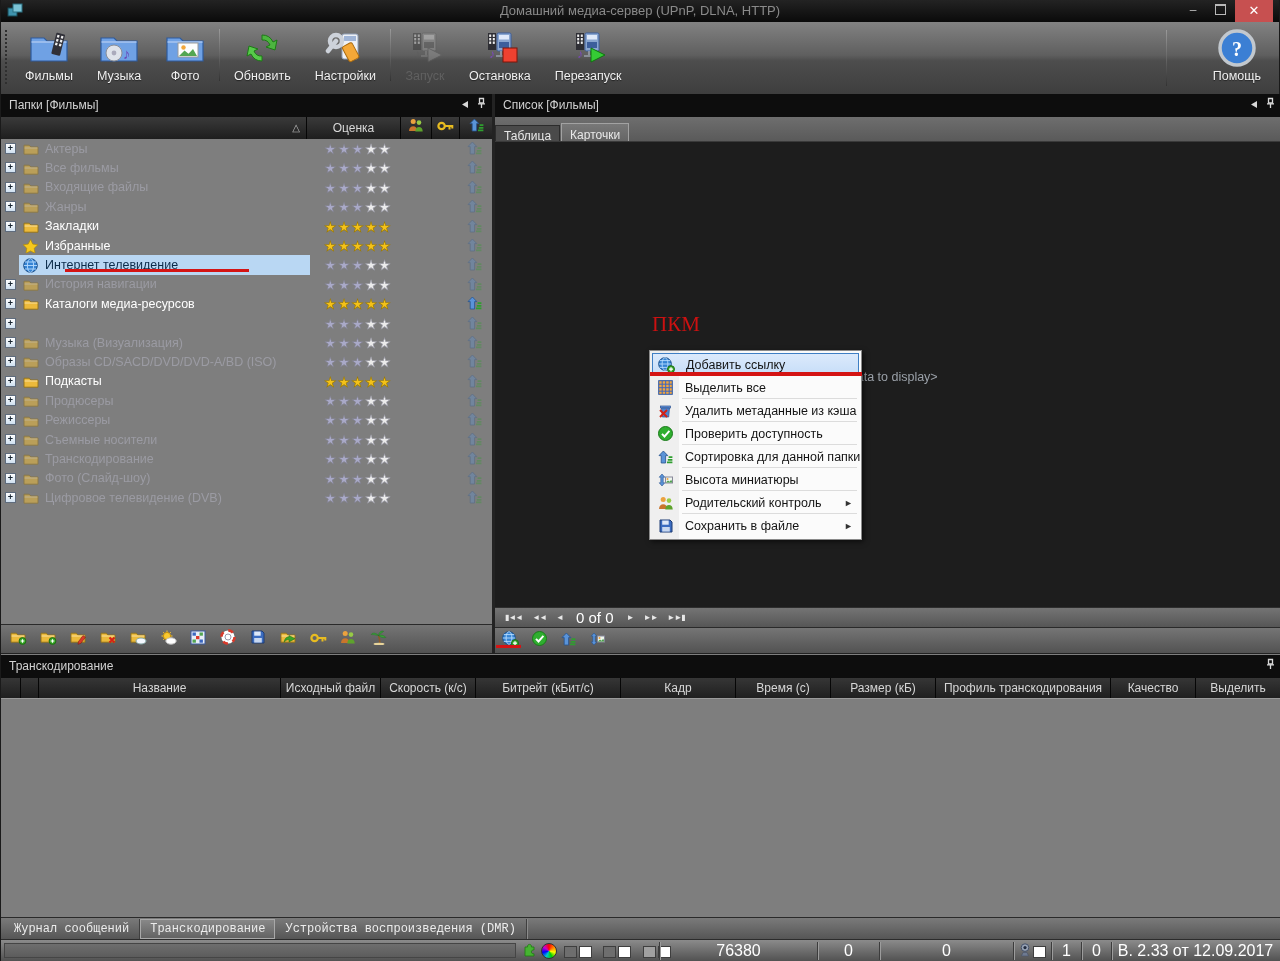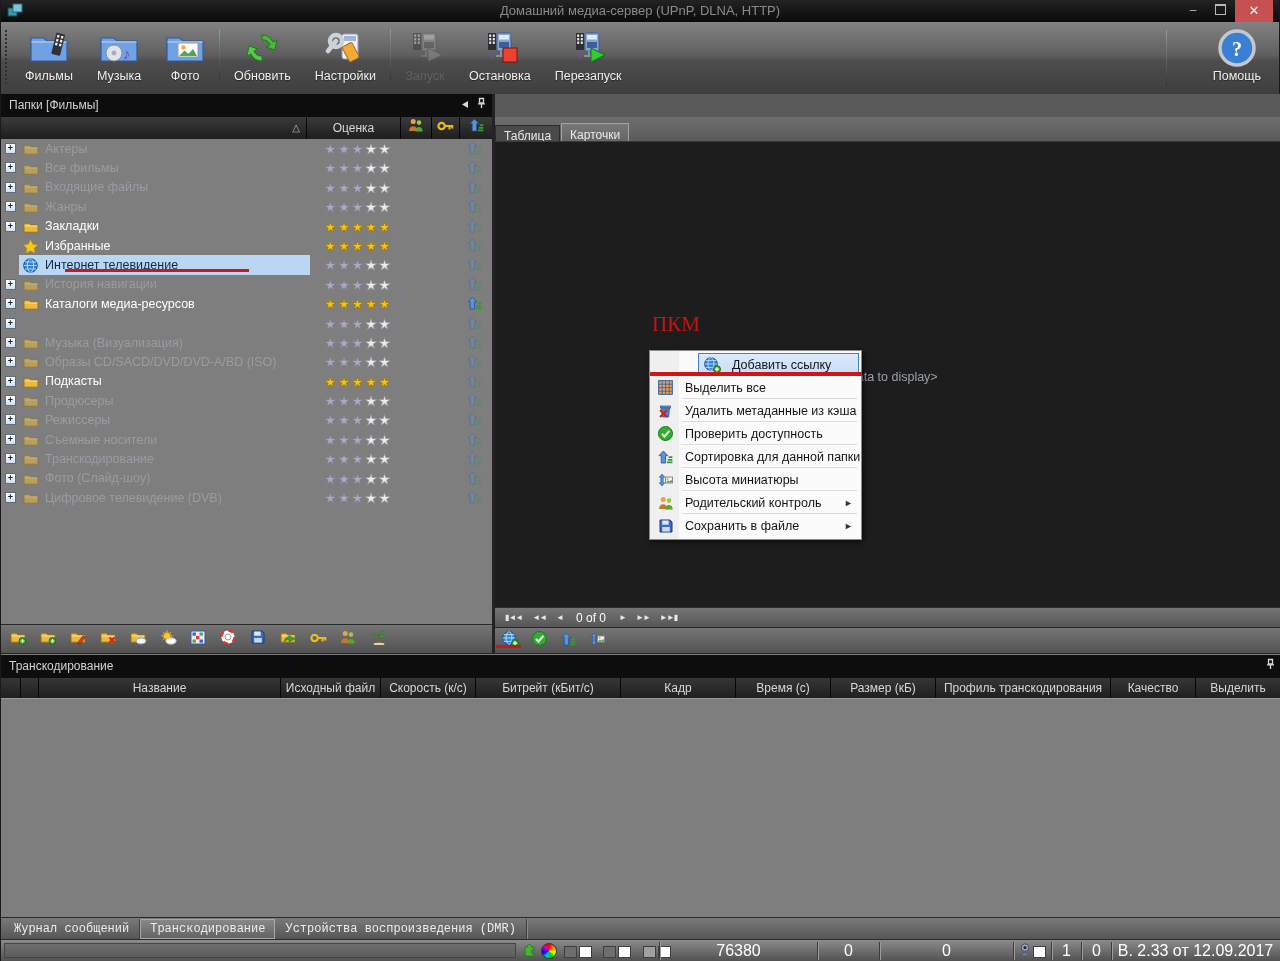--- a/index.html
+++ b/index.html
@@ -61,21 +61,21 @@
 
   .right-panel{position:absolute;left:494px;top:94px;width:786px;height:559px;background:#5a5a5a;}
   .rp-head{left:0;top:0;width:786px;}
   .rp-tabs{position:absolute;left:0;top:23px;width:786px;height:30px;background:linear-gradient(#6e6e6e,#555);display:flex;align-items:flex-end;box-sizing:border-box;}
   .tab{font-size:12px;color:#e8e8e8;padding:4px 9px;margin-right:1px;box-sizing:border-box;}
   .tab.inactive{background:#4a4a4a;border:1px solid #2c2c2c;padding:3px 8px;}
   .tab.active{background:linear-gradient(#787878,#5e5e5e);border:1px solid #a2a2a2;border-bottom:none;padding:4px 8px 5px;}
   .rp-content{position:absolute;left:0;top:47px;width:786px;height:466px;background:#1d1d1d;border-top:1px solid #3a3a3a;}
   .rp-nav{position:absolute;left:0;top:513px;width:786px;height:20px;background:linear-gradient(#747474,#565656);border-top:1px solid #2e2e2e;display:flex;align-items:center;padding-left:5px;box-sizing:border-box;color:#e4e4e4;}
   .navbtn{font-size:8px;letter-spacing:-1px;color:#e8e8e8;padding:0 5px;}
-  .pager{font-size:12px;color:#fff;padding:0 8px;}
+  .pager{font-size:15px;color:#fff;padding:0 8px;}
   .rp-tools{position:absolute;left:0;top:533px;width:786px;height:26px;background:linear-gradient(#757575,#525252);border-top:1px solid #2a2a2a;display:flex;align-items:center;gap:11px;padding-left:6px;box-sizing:border-box;}
 
   
   .bottom-panel{position:absolute;left:0;top:653px;width:1280px;height:264px;background:#7e7e7e;border-top:1px solid #222;}
   .bp-head{left:0;top:1px;width:1280px;}
   .bp-cols{position:absolute;left:0;top:24px;width:1280px;height:20px;display:flex;background:#1a1a1a;}
   .bp-col{height:20px;line-height:20px;background:linear-gradient(#363636,#1f1f1f);border-right:1px solid #060606;box-sizing:border-box;color:#d6d6d6;font-size:12px;text-align:center;white-space:nowrap;overflow:hidden;}
   .bp-body{position:absolute;left:0;top:44px;width:1280px;height:220px;background:#7e7e7e;border-top:1px solid #9a9a9a;}
 
   
@@ -94,21 +94,21 @@
 
   
   .overlay{position:absolute;inset:0;pointer-events:none;}
   .empty-text{position:absolute;left:822px;top:370px;color:#9aa0a8;font-size:12.5px;z-index:5;}
   .ctx-menu{position:absolute;left:648px;top:350px;width:213px;z-index:20;background:linear-gradient(90deg,#efefef 0,#efefef 29px,#fbfbfb 29px);border:1px solid #8a8a8a;box-shadow:2px 2px 5px rgba(0,0,0,.55);padding:2px;box-sizing:border-box;}
   .menu-item{position:relative;height:23px;display:flex;align-items:center;font-size:12.5px;color:#141414;box-sizing:border-box;}
   .menu-item .mi-ic{width:27px;flex:0 0 27px;display:flex;justify-content:center;}
   .menu-item .mi-label{margin-left:6px;white-space:nowrap;}
   .menu-item .mi-arrow{position:absolute;right:6px;font-size:9px;color:#333;}
   .menu-item:not(:last-child)::after{content:"";position:absolute;left:30px;right:2px;bottom:0;border-bottom:1px solid #dcdcdc;}
-  .menu-item.hl{background:linear-gradient(#dceafc,#c6ddf8);border:1px solid #3f7fc4;margin-left:46px;}
+  .menu-item.hl{background:linear-gradient(#dceafc,#c6ddf8);border:1px solid #3f7fc4;}
   .pkm{position:absolute;left:651px;top:312px;font-family:"Liberation Serif",serif;font-size:21px;color:#cc1111;z-index:30;}
   .redline{position:absolute;background:#d41414;z-index:40;}
   .rl-tree{left:64px;top:269px;width:184px;height:3px;}
   .rl-menu{left:649px;top:372px;width:212px;height:4px;}
   .rl-tool{left:495px;top:645px;width:25px;height:3px;}
 </style>
 </head>
 <body>
 
 <div class="window">
@@ -723,20 +723,32 @@
               <path d="M8.5 6.5C5.5 3.5 2.5 3.5 1.2 5.5c2.2 0 4.5 .5 7.3 1zM8.5 6.5c0-3 3-5.2 5.2-4.2-1.2 1.2-3.2 2.2-5.2 4.2zM8.5 6.5c3-1 6.2 0 7.3 2-2.2 .6-5.1 0-7.3-2z" fill="#3a9e3a" stroke="#1e6e1e" stroke-width="0.4"></path>
               <ellipse cx="9" cy="15" rx="5.5" ry="1.3" fill="#e8d49a"></ellipse>
             </svg></span>
         </span>
       </div>
   </div>
 
   <div class="splitter"></div>
 
   <div class="right-panel">
+    <div class="phead rp-head">
+      <span>Список [Фильмы]</span>
+      <span class="ph-icons">
+        <span><svg width="8" height="9" viewBox="0 0 8 9" xmlns="http://www.w3.org/2000/svg">
+              <path d="M7 1v7L1 4.5z" fill="#d8d8d8"></path>
+            </svg></span>
+        <span><svg width="9" height="12" viewBox="0 0 9 12" xmlns="http://www.w3.org/2000/svg">
+              <path d="M2.5 1.5h4v4.5h-4z" fill="none" stroke="#d8d8d8" stroke-width="1.3"></path>
+              <path d="M1 6.8h7M4.5 6.8V11" stroke="#d8d8d8" stroke-width="1.3"></path>
+            </svg></span>
+      </span>
+    </div>
     <div class="rp-tabs" id="list-tabs">
         <div class="tab inactive">Таблица</div>
         <div class="tab active">Карточки</div>
       </div>
     <div class="rp-content"></div>
     <div class="rp-nav" id="pager-bar">
         <span class="navbtn">▮◄◄</span>
         <span class="navbtn">◄◄</span>
         <span class="navbtn">◄</span>
         <span class="pager">0 of 0</span>

